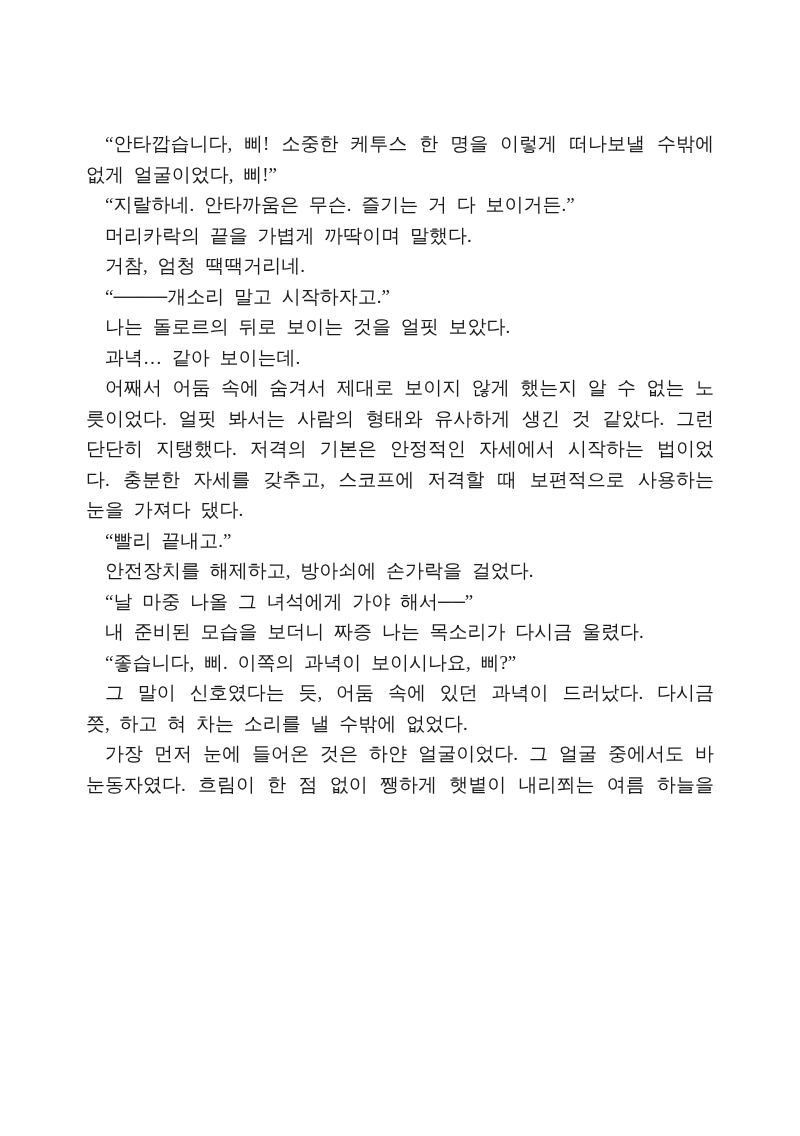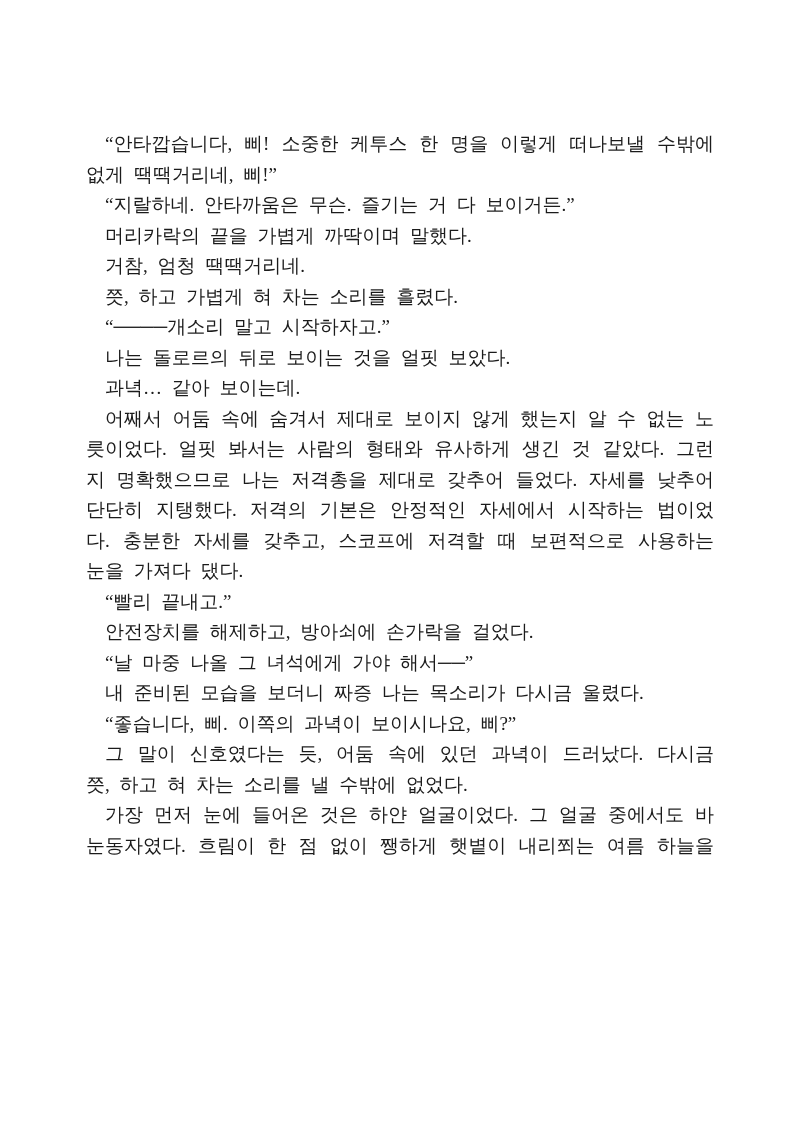--- a/index.html
+++ b/index.html
@@ -37,31 +37,29 @@
     text-align: justify;
     text-align-last: justify;
   }
   .ind.j { padding-left: 0; text-indent: 19px; }
 </style>
 </head>
 <body>
 
 <div class="page">
   <div class="ln ind j">“안타깝습니다, 삐! 소중한 케투스 한 명을 이렇게 떠나보낼 수밖에</div>
-  <div class="ln">없게 땍땍거리네, 삐!”</div>
+  <div class="ln">없게 얼굴이었다, 삐!”</div>
   <div class="ln ind">“지랄하네. 안타까움은 무슨. 즐기는 거 다 보이거든.”</div>
   <div class="ln ind">머리카락의 끝을 가볍게 까딱이며 말했다.</div>
   <div class="ln ind">거참, 엄청 땍땍거리네.</div>
-  <div class="ln ind">쯧, 하고 가볍게 혀 차는 소리를 흘렸다.</div>
   <div class="ln ind">“────개소리 말고 시작하자고.”</div>
   <div class="ln ind">나는 돌로르의 뒤로 보이는 것을 얼핏 보았다.</div>
   <div class="ln ind">과녁… 같아 보이는데.</div>
   <div class="ln ind j">어째서 어둠 속에 숨겨서 제대로 보이지 않게 했는지 알 수 없는 노</div>
   <div class="ln j">릇이었다. 얼핏 봐서는 사람의 형태와 유사하게 생긴 것 같았다. 그런</div>
-  <div class="ln j">지 명확했으므로 나는 저격총을 제대로 갖추어 들었다. 자세를 낮추어</div>
   <div class="ln j">단단히 지탱했다. 저격의 기본은 안정적인 자세에서 시작하는 법이었</div>
   <div class="ln j">다. 충분한 자세를 갖추고, 스코프에 저격할 때 보편적으로 사용하는</div>
   <div class="ln">눈을 가져다 댔다.</div>
   <div class="ln ind">“빨리 끝내고.”</div>
   <div class="ln ind">안전장치를 해제하고, 방아쇠에 손가락을 걸었다.</div>
   <div class="ln ind">“날 마중 나올 그 녀석에게 가야 해서──”</div>
   <div class="ln ind">내 준비된 모습을 보더니 짜증 나는 목소리가 다시금 울렸다.</div>
   <div class="ln ind">“좋습니다, 삐. 이쪽의 과녁이 보이시나요, 삐?”</div>
   <div class="ln ind j">그 말이 신호였다는 듯, 어둠 속에 있던 과녁이 드러났다. 다시금</div>
   <div class="ln">쯧, 하고 혀 차는 소리를 낼 수밖에 없었다.</div>

